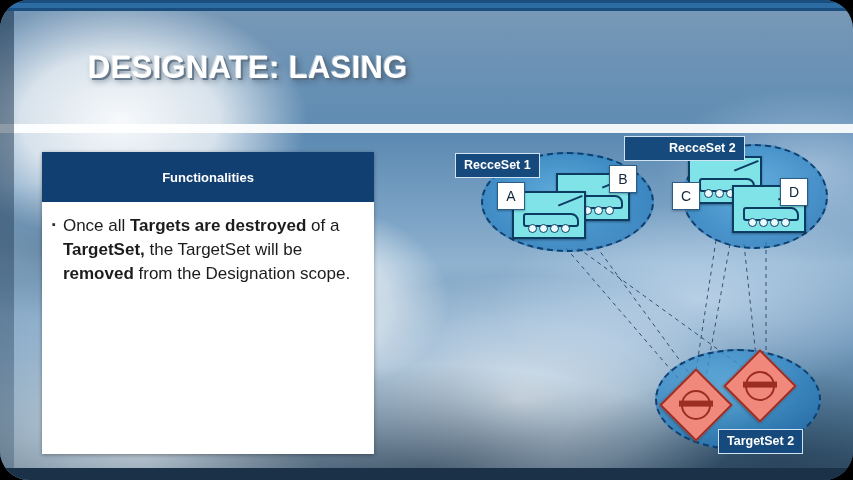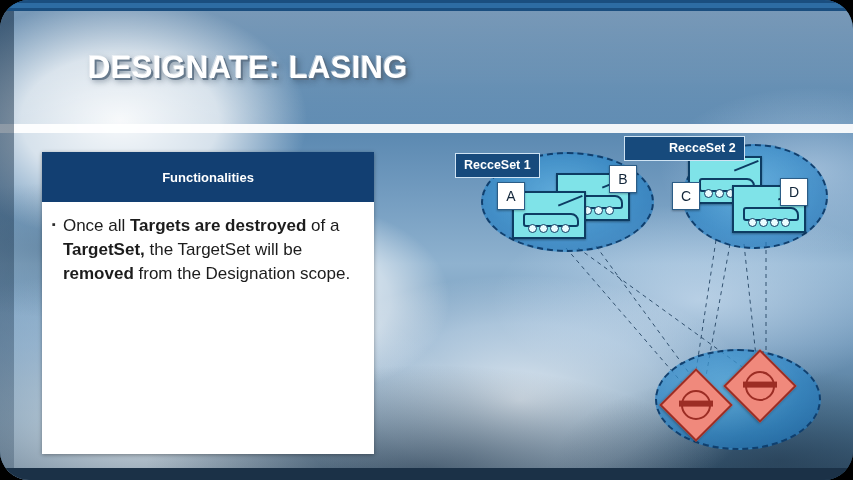--- a/index.html
+++ b/index.html
@@ -369,14 +369,15 @@
 
   <div class="target" id="target-2">
     <span class="ring"></span>
     <span class="bar"></span>
   </div>
   <div class="target" id="target-1">
     <span class="ring"></span>
     <span class="bar"></span>
   </div>
 
+  <div class="set-label" id="label-targetset2">TargetSet 2</div>
 
 </div>
 
 </body></html>

